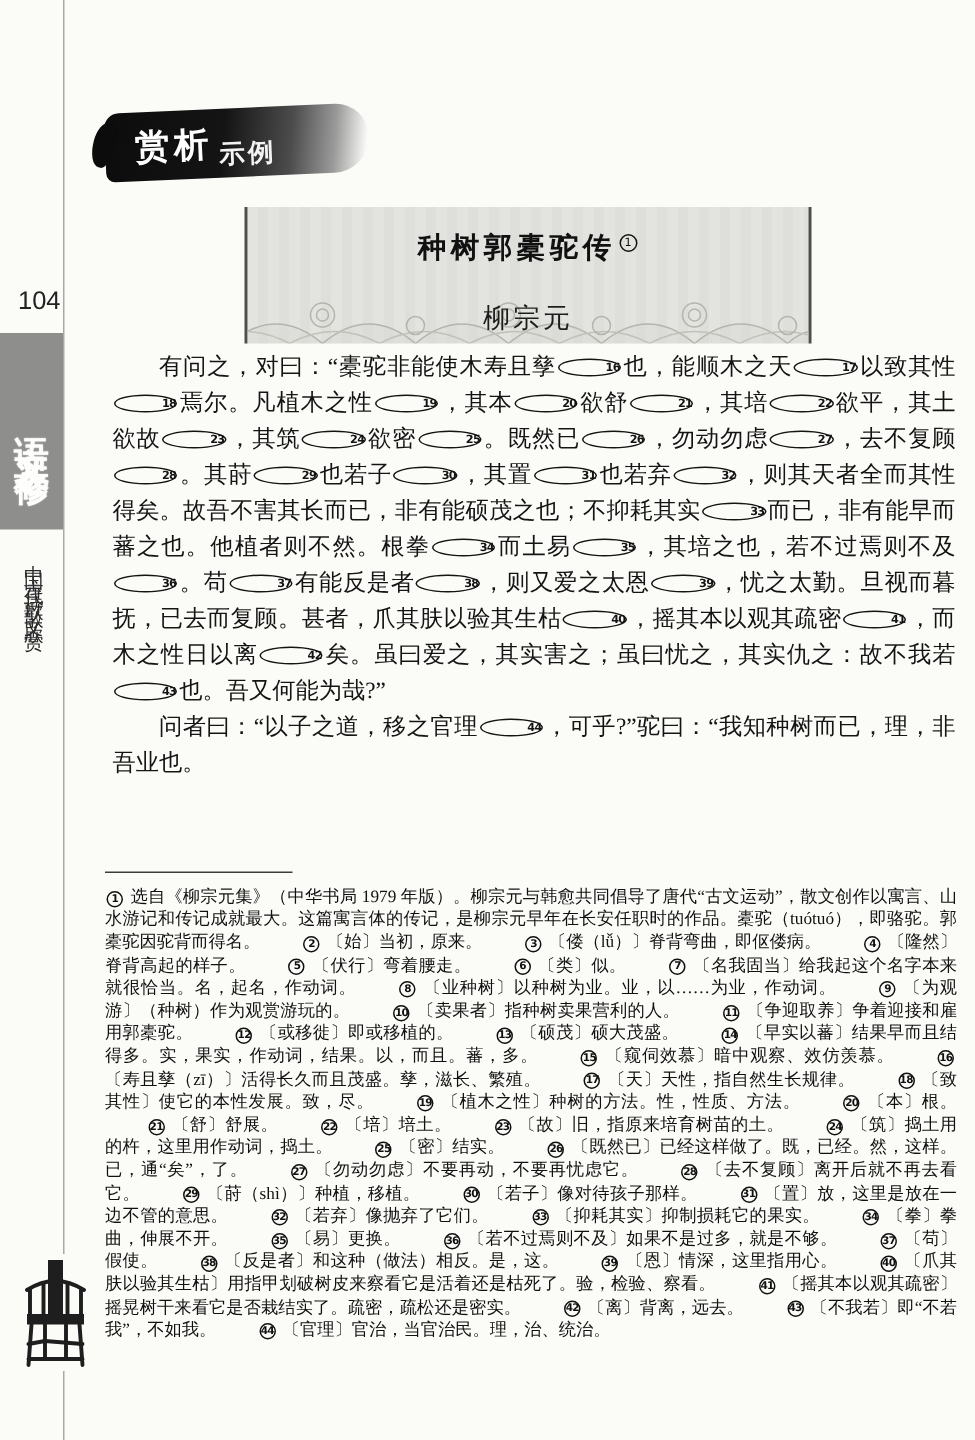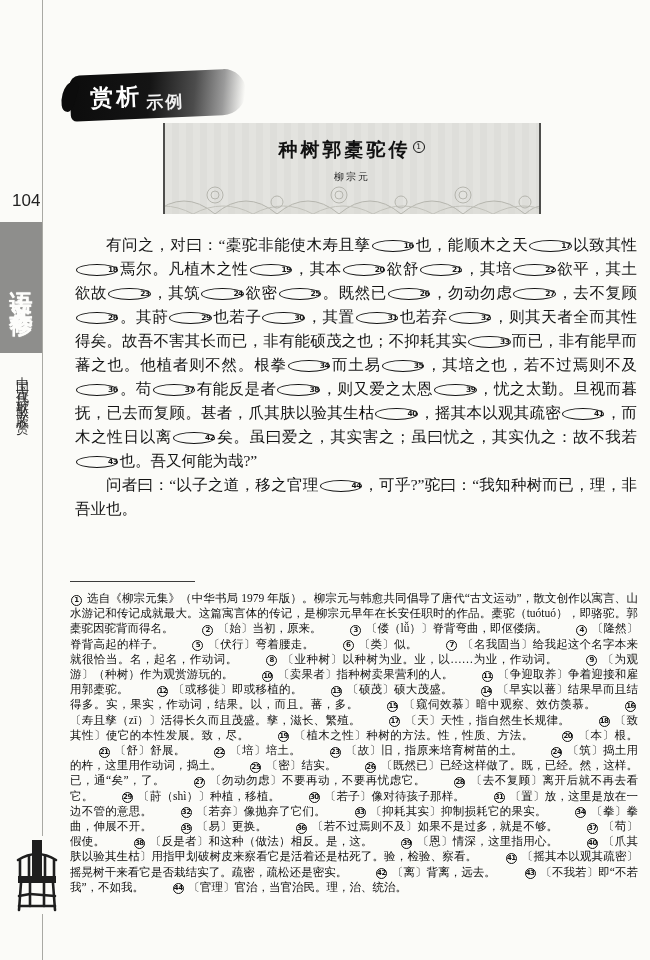--- a/index.html
+++ b/index.html
@@ -27,27 +27,27 @@
   .badge{position:absolute;left:70px;top:72px;width:176px;height:46px;
     background:linear-gradient(97deg,#0c0c0c 0%,#141414 45%,#4c4c4c 70%,#9a9a9a 86%,rgba(170,170,170,0) 98%);
     border-radius:10px 22px 24px 6px;transform:rotate(-2.5deg);
     display:flex;align-items:center;padding-left:20px;box-sizing:border-box;}
   .badge:before{content:"";position:absolute;left:-8px;top:6px;width:14px;height:30px;
     background:#0c0c0c;border-radius:50% 20% 40% 60%;transform:rotate(18deg);}
   .badge-main{color:#fff;font-size:23px;font-weight:bold;letter-spacing:3px;}
   .badge-sub{color:#f3f3f3;font-size:17px;font-weight:bold;letter-spacing:2px;
     position:relative;top:7px;left:4px;}
   
-  .titlebox{position:absolute;left:163px;top:123px;width:378px;height:91px;box-sizing:border-box;
+  .titlebox{position:absolute;left:163px;top:138px;width:378px;height:91px;box-sizing:border-box;
     background:repeating-linear-gradient(90deg,#e3e3df 0 7px,#dededa 7px 14px);
     border-left:2px solid #4e4e4c;border-right:2px solid #4e4e4c;text-align:center;}
   .titlebox .deco{position:absolute;left:0;bottom:0;width:100%;height:32px;}
   .article-title{position:relative;margin-top:14px;font-size:19px;letter-spacing:3px;color:#111;
     font-weight:bold;z-index:2;}
-  .article-author{position:relative;margin-top:7px;font-size:10px;letter-spacing:2px;color:#1d1d1d;z-index:2;}
+  .article-author{position:relative;margin-top:22px;font-size:18px;letter-spacing:2px;color:#1d1d1d;z-index:2;}
   
   .main{position:absolute;left:75px;top:233px;width:562px;font-size:15.5px;line-height:24px;
     text-align:justify;color:#141414;}
   .main p{margin:0;text-indent:2em;}
   
   .circ{display:inline-block;box-sizing:border-box;min-width:12px;height:12px;
     border:1px solid currentColor;border-radius:50%;
     font-family:"DejaVu Sans",sans-serif;font-weight:bold;font-size:7.5px;line-height:10px;
     text-align:center;vertical-align:2.5px;margin:0 1px;letter-spacing:-0.5px;}
   .title-circ{vertical-align:7px;margin-left:2px;font-weight:normal;}

